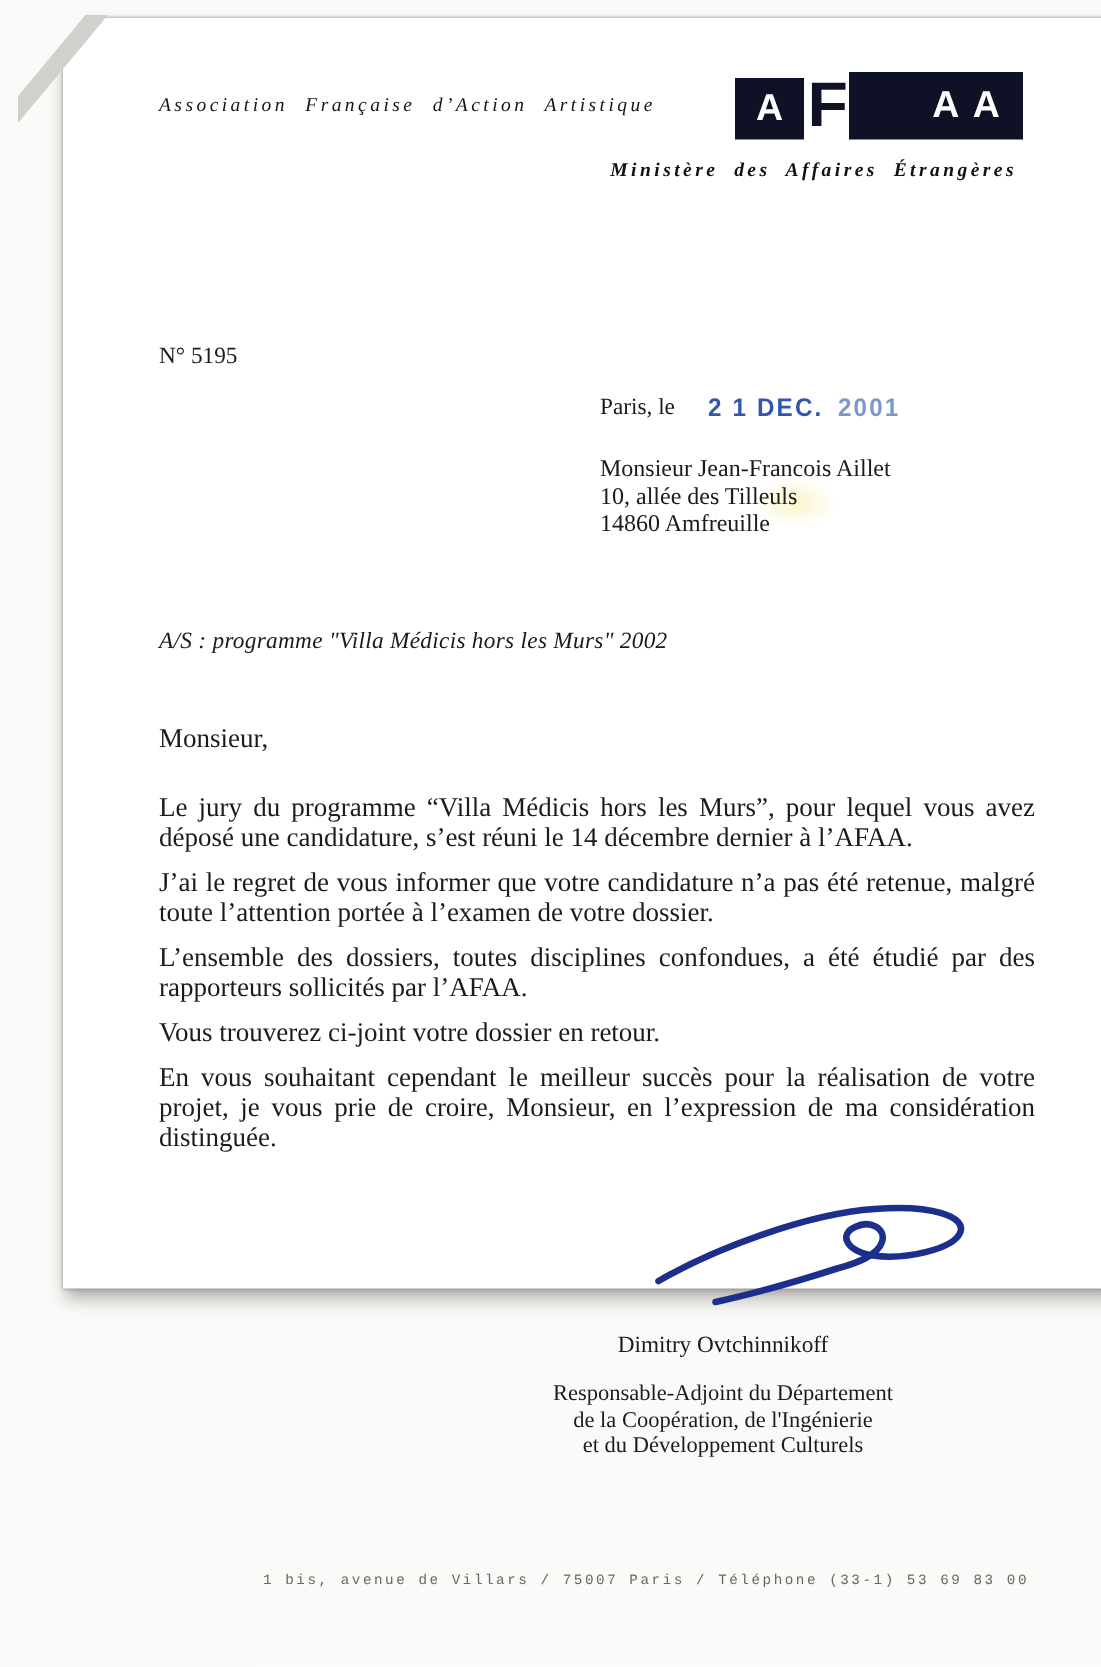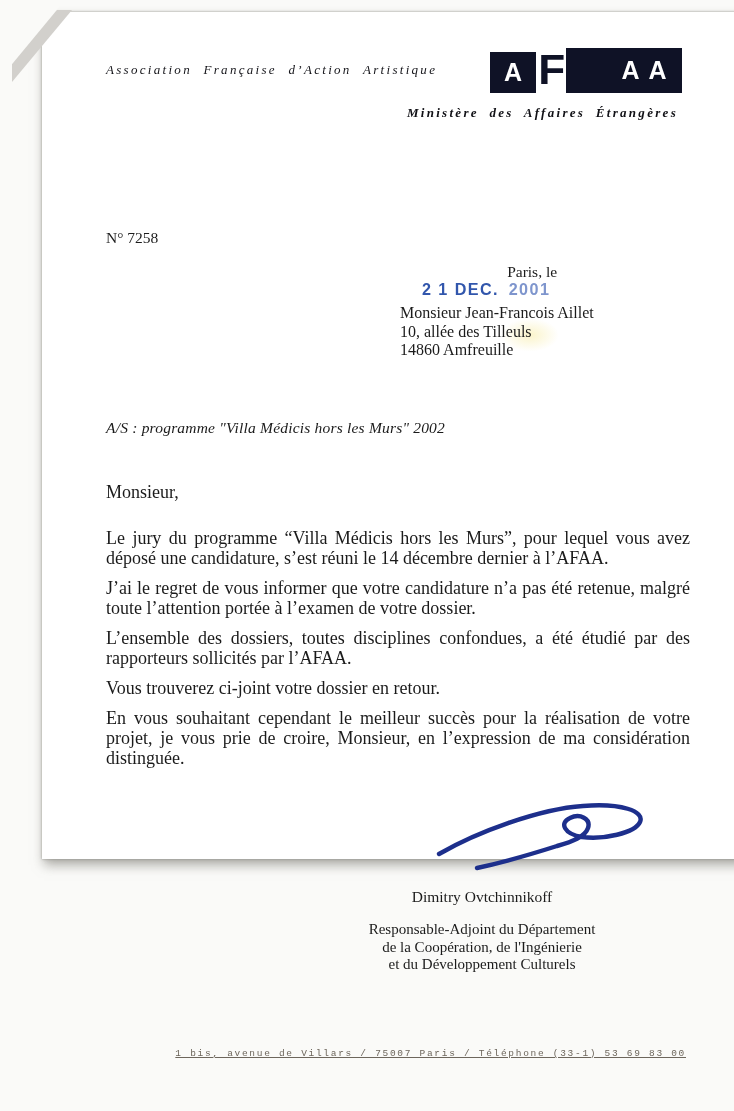--- a/index.html
+++ b/index.html
@@ -71,22 +71,22 @@
     letter-spacing: 2.3px; word-spacing: 5px; white-space: nowrap;
   }
 
   
   .ref-number {
     position: absolute; left: 64px; top: 217px;
     font-size: 15.5px; color: #1c1c1c;
   }
   .dateline {
     position: absolute; left: 358px; top: 251px;
-    display: flex; align-items: flex-end;
-    font-size: 15.5px; color: #1c1c1c; flex-direction: column;
+    display: flex; align-items: flex-start;
+    font-size: 15.5px; color: #1c1c1c;
   }
   .date-stamp {
     margin-left: 22px; position: relative; top: -1px;
     font-family: "Liberation Sans", sans-serif; font-weight: 700;
     font-size: 17px; letter-spacing: 1.5px; white-space: nowrap;
     transform: scaleX(.95); transform-origin: left center;
   }
   .stamp-day, .stamp-month { color: #3156ac; }
   .stamp-year { color: #7e95cd; margin-left: 4px; }
   .recipient {
@@ -123,41 +123,41 @@
   }
   .sig-name { font-size: 15.5px; margin-bottom: 15px; }
   .sig-title { font-size: 15px; line-height: 17.5px; }
 
   
   .footer {
     position: absolute; right: 62px; top: 1034px;
     text-align: center;
     font-family: "Liberation Mono", monospace;
     font-size: 9.5px; letter-spacing: 1.7px; line-height: 16px;
-    color: #6d665c; white-space: nowrap; text-decoration: underline;
+    color: #6d665c; white-space: nowrap;
   }
 </style>
 </head>
 <body>
 
 <div class="stage">
 
   <div class="paper">
 
     <div class="org-name">Association Française d’Action Artistique</div>
 
     <div class="logo">
       <div class="logo-a1">A</div>
       <div class="logo-f">F</div>
       <div class="logo-a2">AA</div>
     </div>
 
     <div class="ministry">Ministère des Affaires Étrangères</div>
 
-    <div class="ref-number">N° 7258</div>
+    <div class="ref-number">N° 5195</div>
 
     <div class="dateline">
       <span>Paris, le</span>
       <span class="date-stamp">
         <span class="stamp-day">2 1</span>
         <span class="stamp-month">DEC.</span>
         <span class="stamp-year">2001</span>
       </span>
     </div>
 

